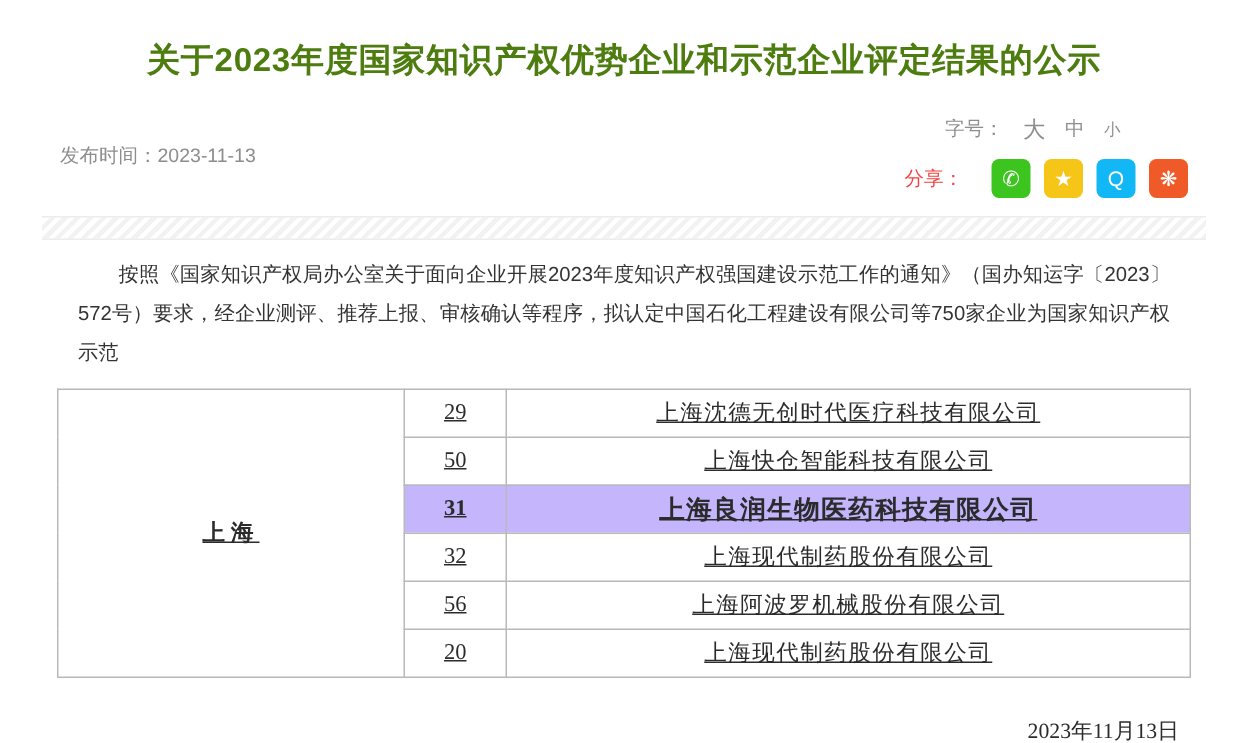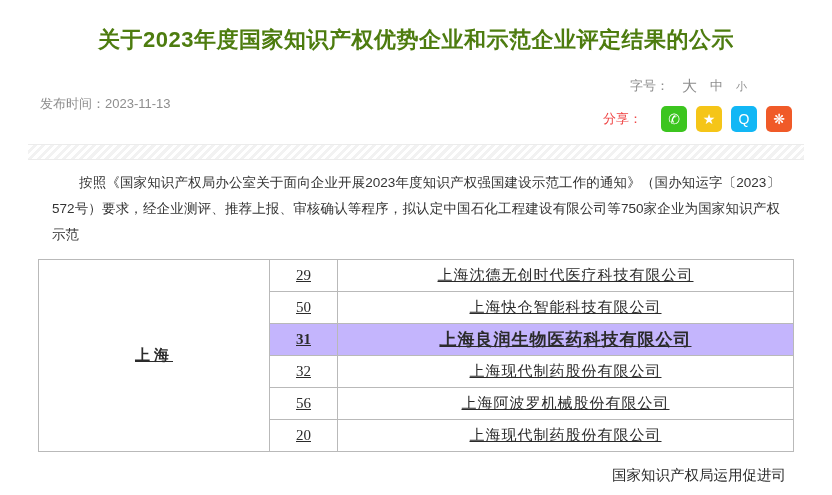--- a/index.html
+++ b/index.html
@@ -218,16 +218,15 @@
           <td class="name">上海阿波罗机械股份有限公司</td>
         </tr>
         <tr>
           <td class="num">20</td>
           <td class="name">上海现代制药股份有限公司</td>
         </tr>
       </tbody>
     </table>
   </div>
 
-  <div class="signature">国家知识产权局运用促进司</div>
   <div class="sign-date">2023年11月13日</div>
 
 </div>
 
 </body></html>

